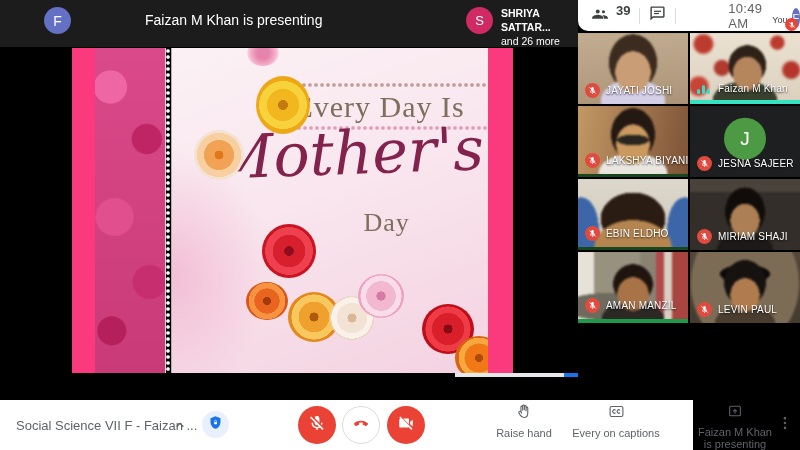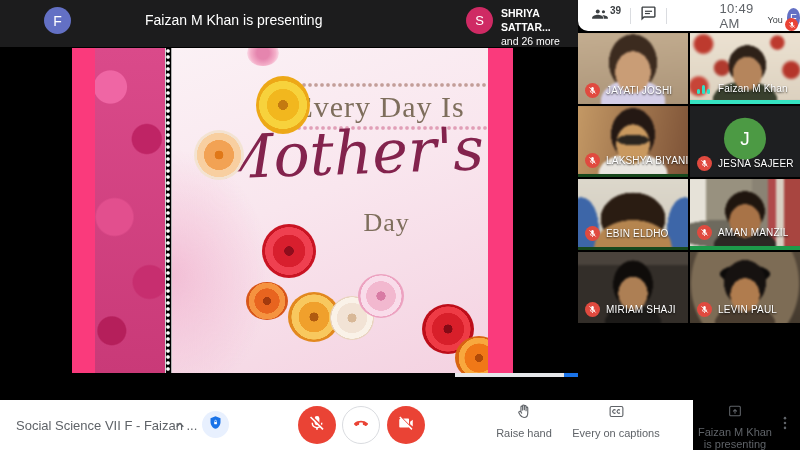--- a/index.html
+++ b/index.html
@@ -17,21 +17,21 @@
     background:#cf2a64;font-size:13px;}
   .shriya-text{position:absolute;left:501px;top:6px;color:#fff;font-size:10.5px;line-height:14px;}
   .shriya-text .l1{font-weight:bold;}
 
   
   .status-panel{position:absolute;left:578px;top:0;width:222px;height:31px;background:#fff;
     border-bottom-left-radius:10px;box-shadow:0 1px 2px rgba(0,0,0,.35);z-index:30;
     display:flex;align-items:center;}
   .sp-item{display:flex;align-items:center;}
   .sp-people{margin-left:13px;}
-  .sp-sup{font-size:10px;color:#3c4043;position:relative;top:-5px;margin-left:1px;font-weight:bold;text-align:center;}
+  .sp-sup{font-size:13px;color:#3c4043;position:relative;top:-5px;margin-left:7px;font-weight:bold;text-align:center;}
   .sp-div{width:1px;height:16px;background:#dadce0;margin:0 9px;}
   .sp-time{font-size:13px;color:#5f6368;letter-spacing:.3px;margin-left:44px;}
   .you-label{font-size:9px;color:#3c4043;margin:8px 4px 0 10px;}
   .you-avatar{width:20px;height:20px;background:#6370c4;font-size:11px;margin-top:4px;}
   .you-mic{position:absolute;right:2px;top:18px;width:13px;height:13px;border-radius:50%;
     background:#ea4335;display:flex;align-items:center;justify-content:center;}
 
   
   .stage{position:absolute;left:0;top:47px;width:578px;height:353px;background:#000;}
   .slide{position:absolute;left:72px;top:1px;width:441px;height:325px;display:flex;}
@@ -310,45 +310,45 @@
               <path d="M12 15a3.2 3.2 0 0 0 3.2-3.2V6a3.2 3.2 0 0 0-6.4 0v5.8A3.2 3.2 0 0 0 12 15z"></path>
               <path d="M17.4 11.8a5.4 5.4 0 0 1-10.8 0H4.7a7.3 7.3 0 0 0 6.2 7.1V21h2.2v-2.1a7.3 7.3 0 0 0 6.2-7.1z"></path>
               <line x1="4" y1="3.6" x2="20.4" y2="20" stroke="#fff" stroke-width="2.4"></line>
             </svg>
           </span>
         <span class="tile-name">EBIN ELDHO</span>
       </div>
     </div>
 
 
+    <div class="tile">
+      <div class="vid v8"></div>
+      <div class="tile-label">
+        <span class="mic-badge">
+            <svg width="9" height="9" viewBox="0 0 24 24" fill="#fff">
+              <path d="M12 15a3.2 3.2 0 0 0 3.2-3.2V6a3.2 3.2 0 0 0-6.4 0v5.8A3.2 3.2 0 0 0 12 15z"></path>
+              <path d="M17.4 11.8a5.4 5.4 0 0 1-10.8 0H4.7a7.3 7.3 0 0 0 6.2 7.1V21h2.2v-2.1a7.3 7.3 0 0 0 6.2-7.1z"></path>
+              <line x1="4" y1="3.6" x2="20.4" y2="20" stroke="#fff" stroke-width="2.4"></line>
+            </svg>
+          </span>
+        <span class="tile-name">MIRIAM SHAJI</span>
+      </div>
+    </div>
+
     <div class="tile sep-green">
       <div class="vid v7"></div>
       <div class="tile-label">
         <span class="mic-badge">
             <svg width="9" height="9" viewBox="0 0 24 24" fill="#fff">
               <path d="M12 15a3.2 3.2 0 0 0 3.2-3.2V6a3.2 3.2 0 0 0-6.4 0v5.8A3.2 3.2 0 0 0 12 15z"></path>
               <path d="M17.4 11.8a5.4 5.4 0 0 1-10.8 0H4.7a7.3 7.3 0 0 0 6.2 7.1V21h2.2v-2.1a7.3 7.3 0 0 0 6.2-7.1z"></path>
               <line x1="4" y1="3.6" x2="20.4" y2="20" stroke="#fff" stroke-width="2.4"></line>
             </svg>
           </span>
         <span class="tile-name">AMAN MANZIL</span>
-      </div>
-    </div>
-
-    <div class="tile">
-      <div class="vid v8"></div>
-      <div class="tile-label">
-        <span class="mic-badge">
-            <svg width="9" height="9" viewBox="0 0 24 24" fill="#fff">
-              <path d="M12 15a3.2 3.2 0 0 0 3.2-3.2V6a3.2 3.2 0 0 0-6.4 0v5.8A3.2 3.2 0 0 0 12 15z"></path>
-              <path d="M17.4 11.8a5.4 5.4 0 0 1-10.8 0H4.7a7.3 7.3 0 0 0 6.2 7.1V21h2.2v-2.1a7.3 7.3 0 0 0 6.2-7.1z"></path>
-              <line x1="4" y1="3.6" x2="20.4" y2="20" stroke="#fff" stroke-width="2.4"></line>
-            </svg>
-          </span>
-        <span class="tile-name">MIRIAM SHAJI</span>
       </div>
     </div>
 
     <div class="tile">
       <div class="vid v9"></div>
       <div class="tile-label">
         <span class="mic-badge">
             <svg width="9" height="9" viewBox="0 0 24 24" fill="#fff">
               <path d="M12 15a3.2 3.2 0 0 0 3.2-3.2V6a3.2 3.2 0 0 0-6.4 0v5.8A3.2 3.2 0 0 0 12 15z"></path>
               <path d="M17.4 11.8a5.4 5.4 0 0 1-10.8 0H4.7a7.3 7.3 0 0 0 6.2 7.1V21h2.2v-2.1a7.3 7.3 0 0 0 6.2-7.1z"></path>

